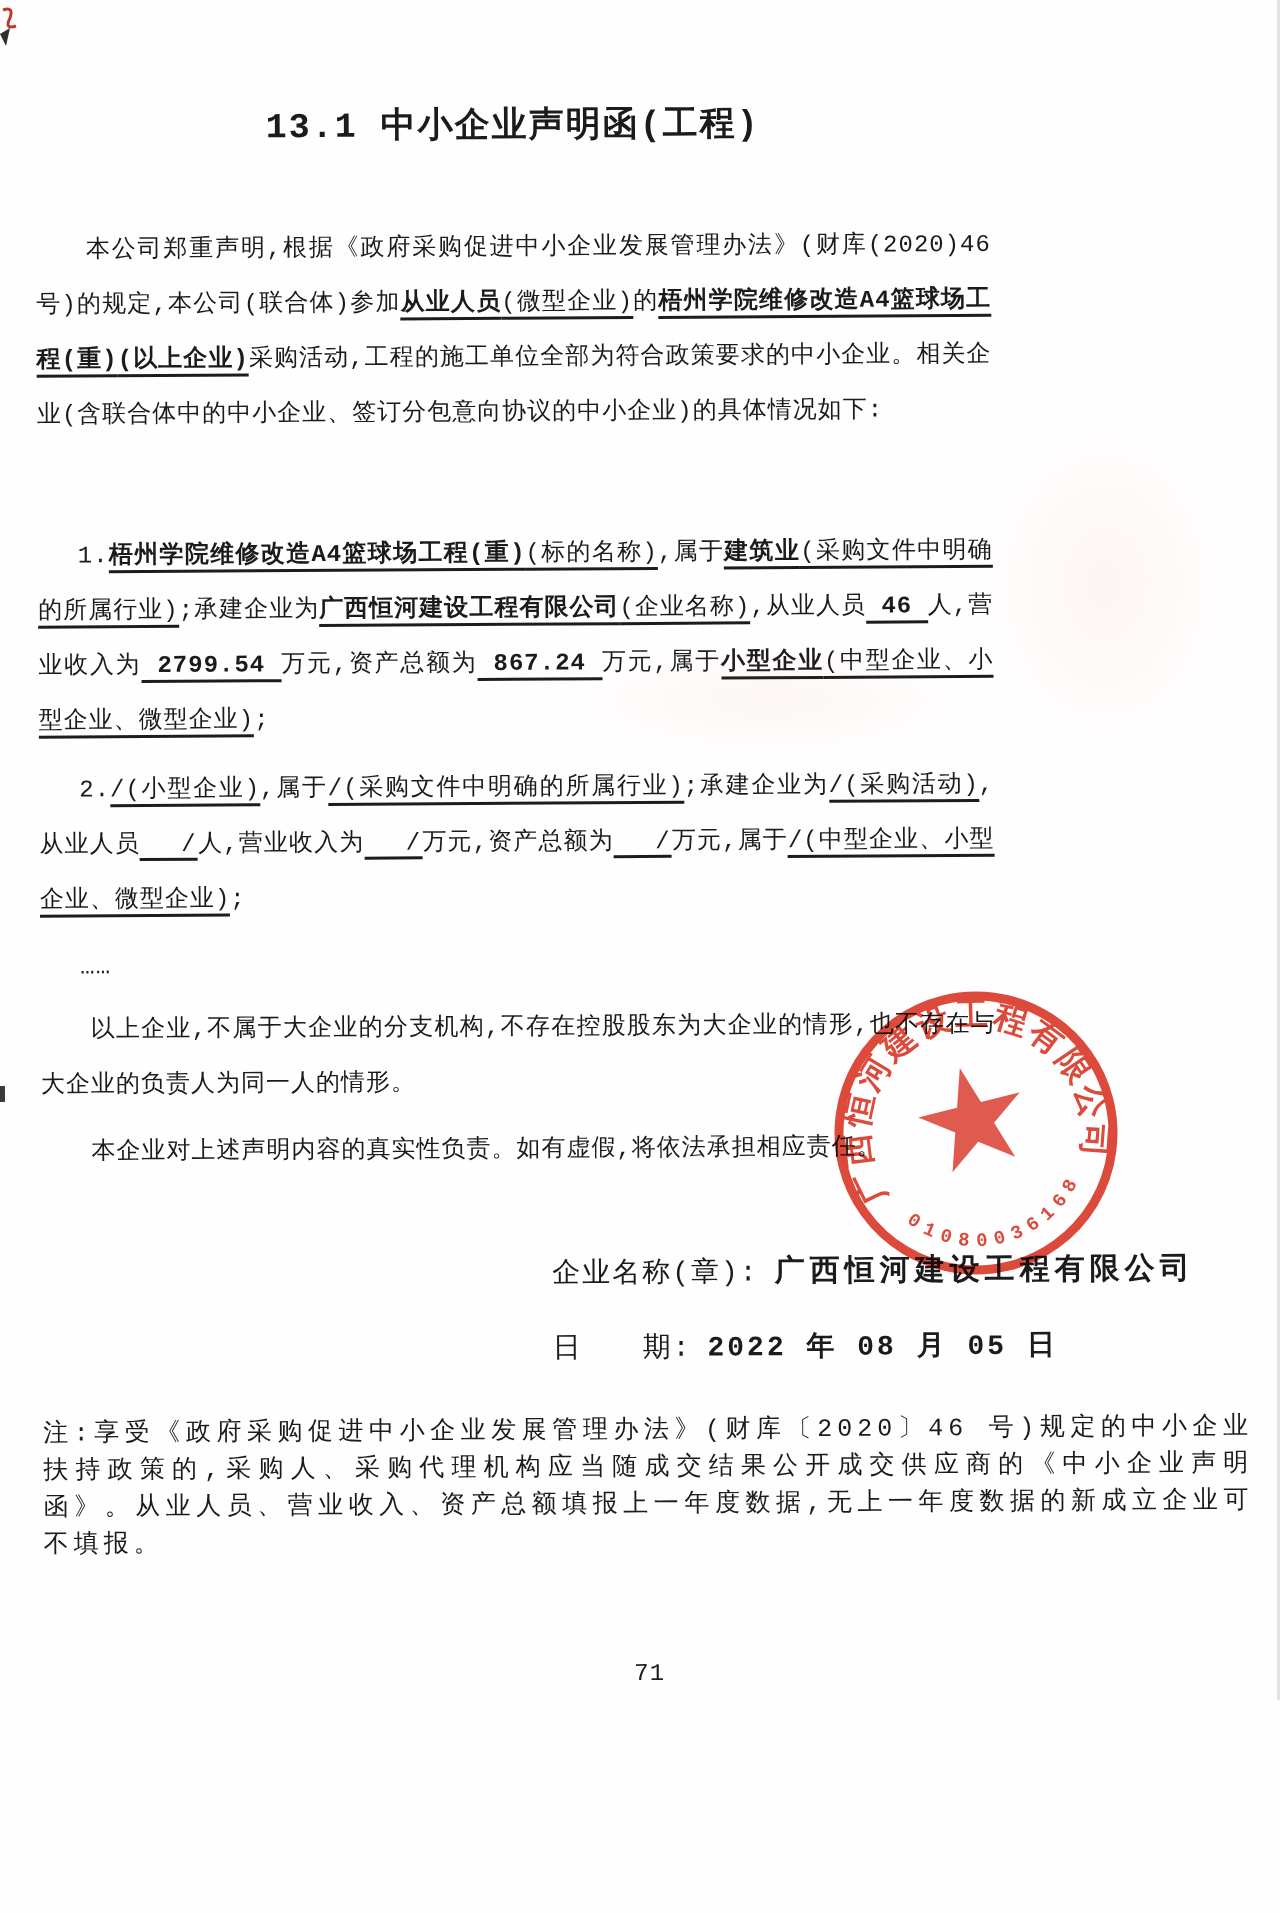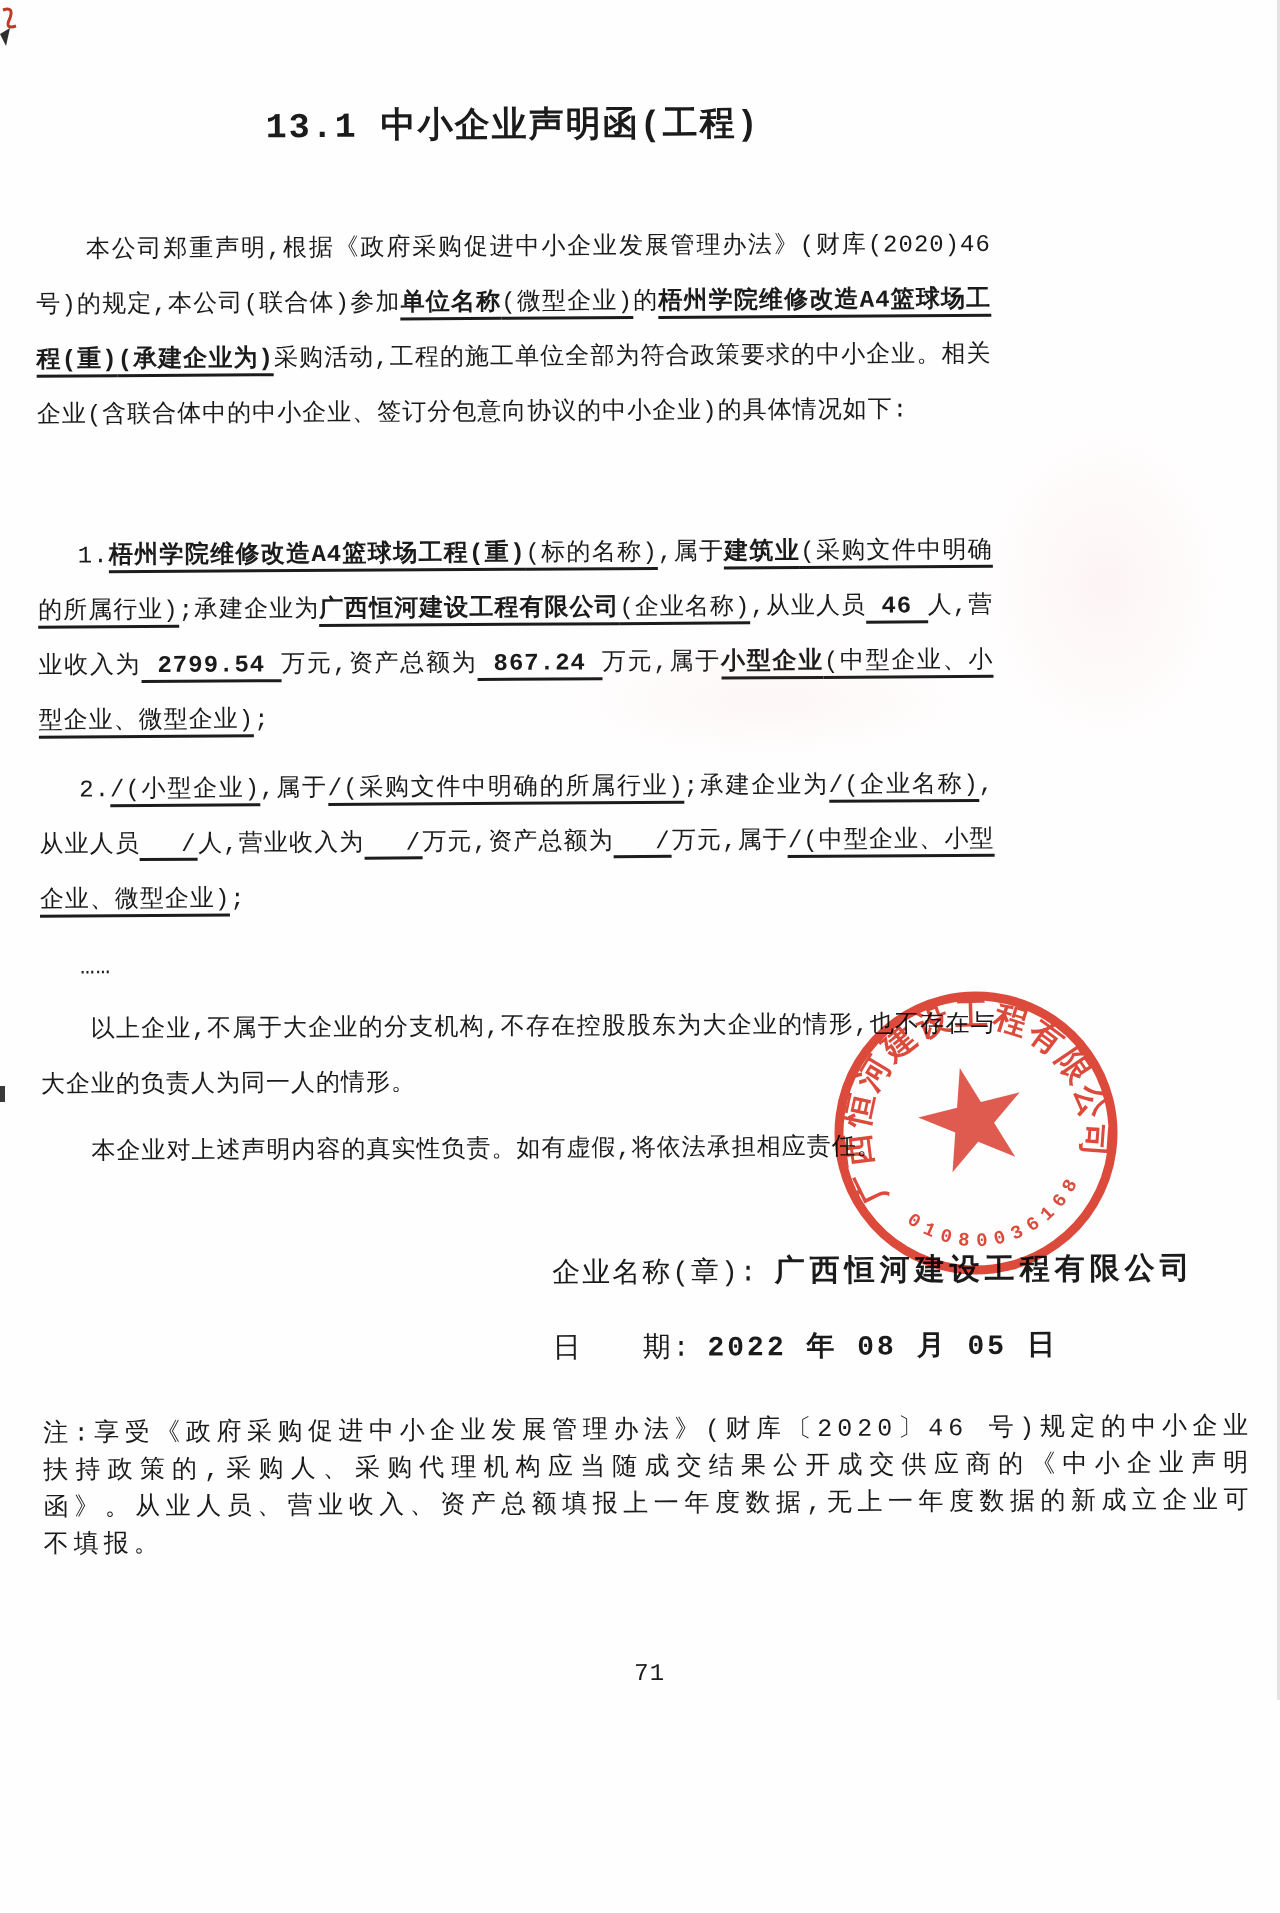--- a/index.html
+++ b/index.html
@@ -65,25 +65,25 @@
 </style>
 </head>
 <body>
 
 <div class="doc">
 
   <div class="content">
 
     <h1 class="title">13.1 中小企业声明函(工程)</h1>
 
-    <p class="para indent2 p1"><span>本公司郑重声明,根据《政府采购促进中小企业发展管理办法》(财库(2020)46 号)的规定,本公司(联合体)参加</span><span class="b u">单位名称</span><span class="u">(微型企业)</span><span>的</span><span class="b u">梧州学院维修改造A4篮球场工程(重)</span><span class="b u">(承建企业为)</span><span>采购活动,工程的施工单位全部为符合政策要求的中小企业。相关企业(含联合体中的中小企业、签订分包意向协议的中小企业)的具体情况如下:</span></p>
+    <p class="para indent2 p1"><span>本公司郑重声明,根据《政府采购促进中小企业发展管理办法》(财库(2020)46 号)的规定,本公司(联合体)参加</span><span class="b u">从业人员</span><span class="u">(微型企业)</span><span>的</span><span class="b u">梧州学院维修改造A4篮球场工程(重)</span><span class="b u">(以上企业)</span><span>采购活动,工程的施工单位全部为符合政策要求的中小企业。相关企业(含联合体中的中小企业、签订分包意向协议的中小企业)的具体情况如下:</span></p>
 
     <p class="para indent1 item1"><span>1.</span><span class="b u">梧州学院维修改造A4篮球场工程(重)</span><span class="u">(标的名称)</span><span>,属于</span><span class="b u">建筑业</span><span class="u">(采购文件中明确的所属行业)</span><span>;承建企业为</span><span class="b u">广西恒河建设工程有限公司</span><span class="u">(企业名称)</span><span>,从业人员</span><span class="b u"> 46 </span><span>人,营业收入为</span><span class="b u"> 2799.54 </span><span>万元,资产总额为</span><span class="b u"> 867.24 </span><span>万元,属于</span><span class="b u">小型企业</span><span class="u">(中型企业、小型企业、微型企业)</span><span>;</span></p>
 
-    <p class="para indent1 item2"><span>2.</span><span class="u">/(小型企业)</span><span>,属于</span><span class="u">/(采购文件中明确的所属行业)</span><span>;承建企业为</span><span class="u">/(企业名称)</span><span>,从业人员</span><span class="slot">/</span><span>人,营业收入为</span><span class="slot">/</span><span>万元,资产总额为</span><span class="slot">/</span><span>万元,属于</span><span class="u">/(中型企业、小型企业、微型企业)</span><span>;</span></p>
+    <p class="para indent1 item2"><span>2.</span><span class="u">/(小型企业)</span><span>,属于</span><span class="u">/(采购文件中明确的所属行业)</span><span>;承建企业为</span><span class="u">/(采购活动)</span><span>,从业人员</span><span class="slot">/</span><span>人,营业收入为</span><span class="slot">/</span><span>万元,资产总额为</span><span class="slot">/</span><span>万元,属于</span><span class="u">/(中型企业、小型企业、微型企业)</span><span>;</span></p>
 
     <p class="para indent1 ellipsis-line">……</p>
 
     <p class="para indent2 p2">以上企业,不属于大企业的分支机构,不存在控股股东为大企业的情形,也不存在与大企业的负责人为同一人的情形。</p>
 
     <p class="para indent2 p3">本企业对上述声明内容的真实性负责。如有虚假,将依法承担相应责任。</p>
 
     <div class="signature">
       <div class="sig-line">
         <span class="sig-label">企业名称(章):</span><span class="sig-company">广西恒河建设工程有限公司</span>

